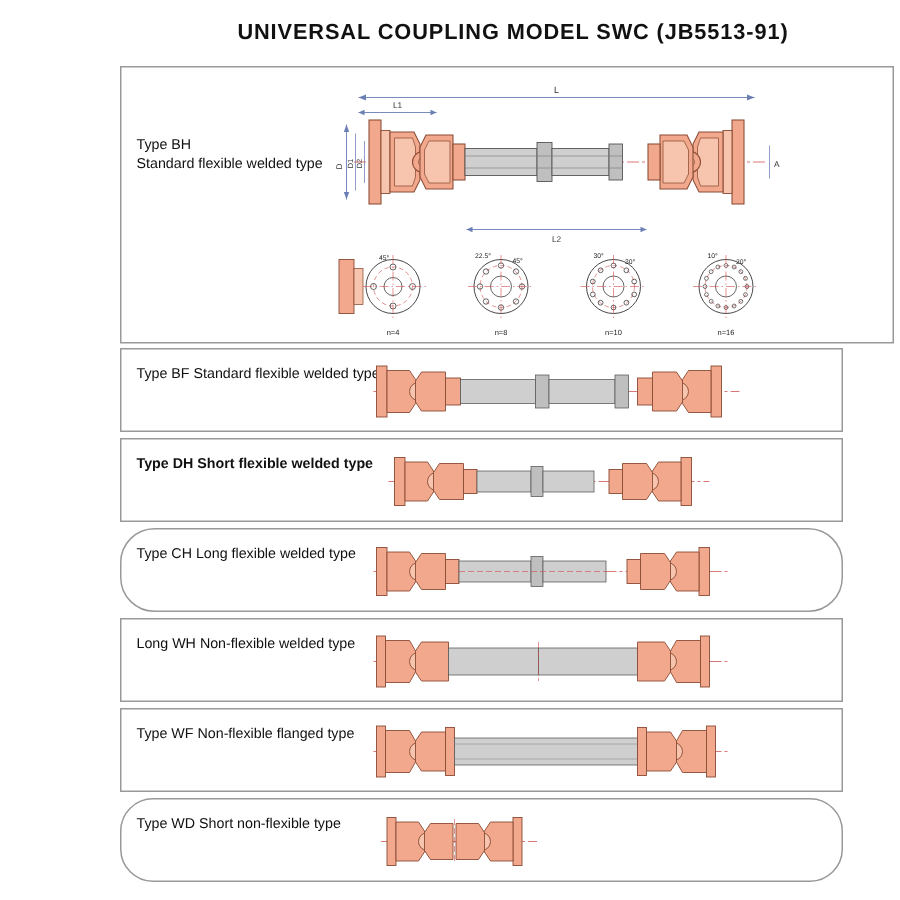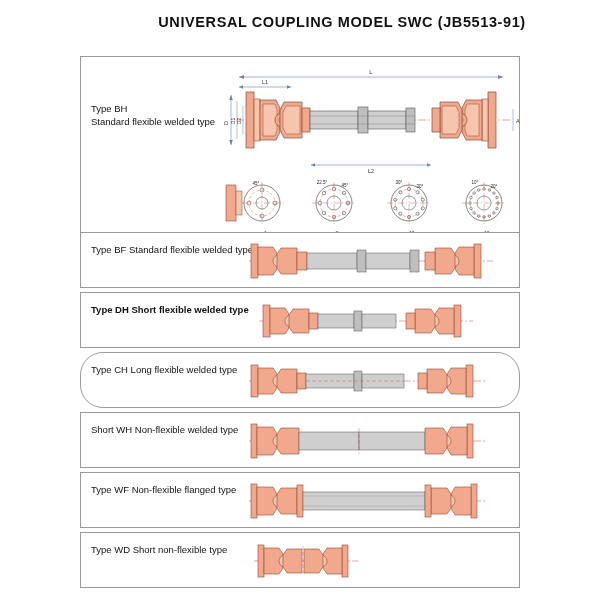--- a/index.html
+++ b/index.html
@@ -35,36 +35,36 @@
     color:#111;
     white-space:nowrap;
   }
   .panel-label .l2{display:block;}
 
   
   .dw{position:absolute;}
 
   
   .row{
-    position:absolute;left:80px;width:440px;height:52px;
+    position:absolute;left:80px;width:482px;height:52px;
     border:1px solid #999;box-sizing:border-box;background:#fff;
   }
   .row .lbl{
     position:absolute;left:10px;top:10px;
     font-size:9.5px;line-height:13px;
   }
 </style>
 </head>
 <body>
 
 <div class="page">
 
   <div class="title">UNIVERSAL  COUPLING  MODEL  SWC  (JB5513-91)</div>
 
-  <div class="panel" style="left:80px;top:56px;width:440px;height:185px;">
+  <div class="panel" style="left:80px;top:44px;width:516px;height:185px;">
 
     <div class="panel-label" style="left:10px;top:45px;">
       <span>Type BH</span>
       <span class="l2">Standard flexible welded type</span>
     </div>
 
     <svg class="dw" style="left:140px;top:4px;" width="300" height="130" viewBox="0 0 300 130">
       <defs>
         <g id="yoke">
 
@@ -310,21 +310,21 @@
         <path d="M17,12 L32,12 L36,18 L36,32 L32,38 L17,38 Z" fill="#f2a88c" stroke="#8a4b34" stroke-width="0.6"></path>
         <circle cx="38" cy="25" r="6" fill="#f7c4ad" stroke="#8a4b34" stroke-width="0.6"></circle>
         <path d="M40,13 L56,13 L56,37 L40,37 L36,31 L36,19 Z" fill="#f2a88c" stroke="#8a4b34" stroke-width="0.6"></path>
         <rect x="56" y="17" width="9" height="16" fill="#f2a88c" stroke="#8a4b34" stroke-width="0.6"></rect>
       </g>
     </svg>
   </div>
 
   <div class="row" style="top:412px;height:56px;">
     <div class="lbl">
-      <span>Short WH</span>
+      <span>Long WH</span>
       <span class="l2">Non-flexible welded type</span>
     </div>
     <svg style="position:absolute;left:160px;top:3px;" width="250" height="50" viewBox="0 0 250 50">
       <line x1="8" y1="25" x2="244" y2="25" stroke="#d04a4a" stroke-width="0.5" stroke-dasharray="8,2,2,2"></line>
       <g>
         <rect x="10" y="8" width="6" height="34" fill="#f2a88c" stroke="#8a4b34" stroke-width="0.6"></rect>
         <path d="M16,11 L32,11 L36,18 L36,32 L32,39 L16,39 Z" fill="#f2a88c" stroke="#8a4b34" stroke-width="0.6"></path>
         <circle cx="38" cy="25" r="6" fill="#f7c4ad" stroke="#8a4b34" stroke-width="0.6"></circle>
         <path d="M40,12 L58,12 L58,38 L40,38 L36,32 L36,18 Z" fill="#f2a88c" stroke="#8a4b34" stroke-width="0.6"></path>
       </g>
@@ -360,21 +360,21 @@
       <g transform="translate(246,0) scale(-1,1)">
         <rect x="10" y="8" width="6" height="34" fill="#f2a88c" stroke="#8a4b34" stroke-width="0.6"></rect>
         <path d="M16,11 L32,11 L36,18 L36,32 L32,39 L16,39 Z" fill="#f2a88c" stroke="#8a4b34" stroke-width="0.6"></path>
         <circle cx="38" cy="25" r="6" fill="#f7c4ad" stroke="#8a4b34" stroke-width="0.6"></circle>
         <path d="M40,12 L56,12 L56,38 L40,38 L36,32 L36,18 Z" fill="#f2a88c" stroke="#8a4b34" stroke-width="0.6"></path>
         <rect x="56" y="9" width="6" height="32" fill="#f2a88c" stroke="#8a4b34" stroke-width="0.6"></rect>
       </g>
     </svg>
   </div>
 
-  <div class="row" style="top:532px;height:56px;">
+  <div class="row" style="top:532px;height:56px;border-radius:22px;">
     <div class="lbl">
       <span>Type WD</span>
       <span class="l2">Short non-flexible type</span>
     </div>
     <svg style="position:absolute;left:165px;top:3px;" width="120" height="50" viewBox="0 0 120 50">
       <line x1="8" y1="25" x2="112" y2="25" stroke="#d04a4a" stroke-width="0.5" stroke-dasharray="8,2,2,2"></line>
       <g>
         <rect x="12" y="9" width="6" height="32" fill="#f2a88c" stroke="#8a4b34" stroke-width="0.6"></rect>
         <path d="M18,12 L33,12 L37,18 L37,32 L33,38 L18,38 Z" fill="#f2a88c" stroke="#8a4b34" stroke-width="0.6"></path>
         <circle cx="39" cy="25" r="6" fill="#f7c4ad" stroke="#8a4b34" stroke-width="0.6"></circle>

